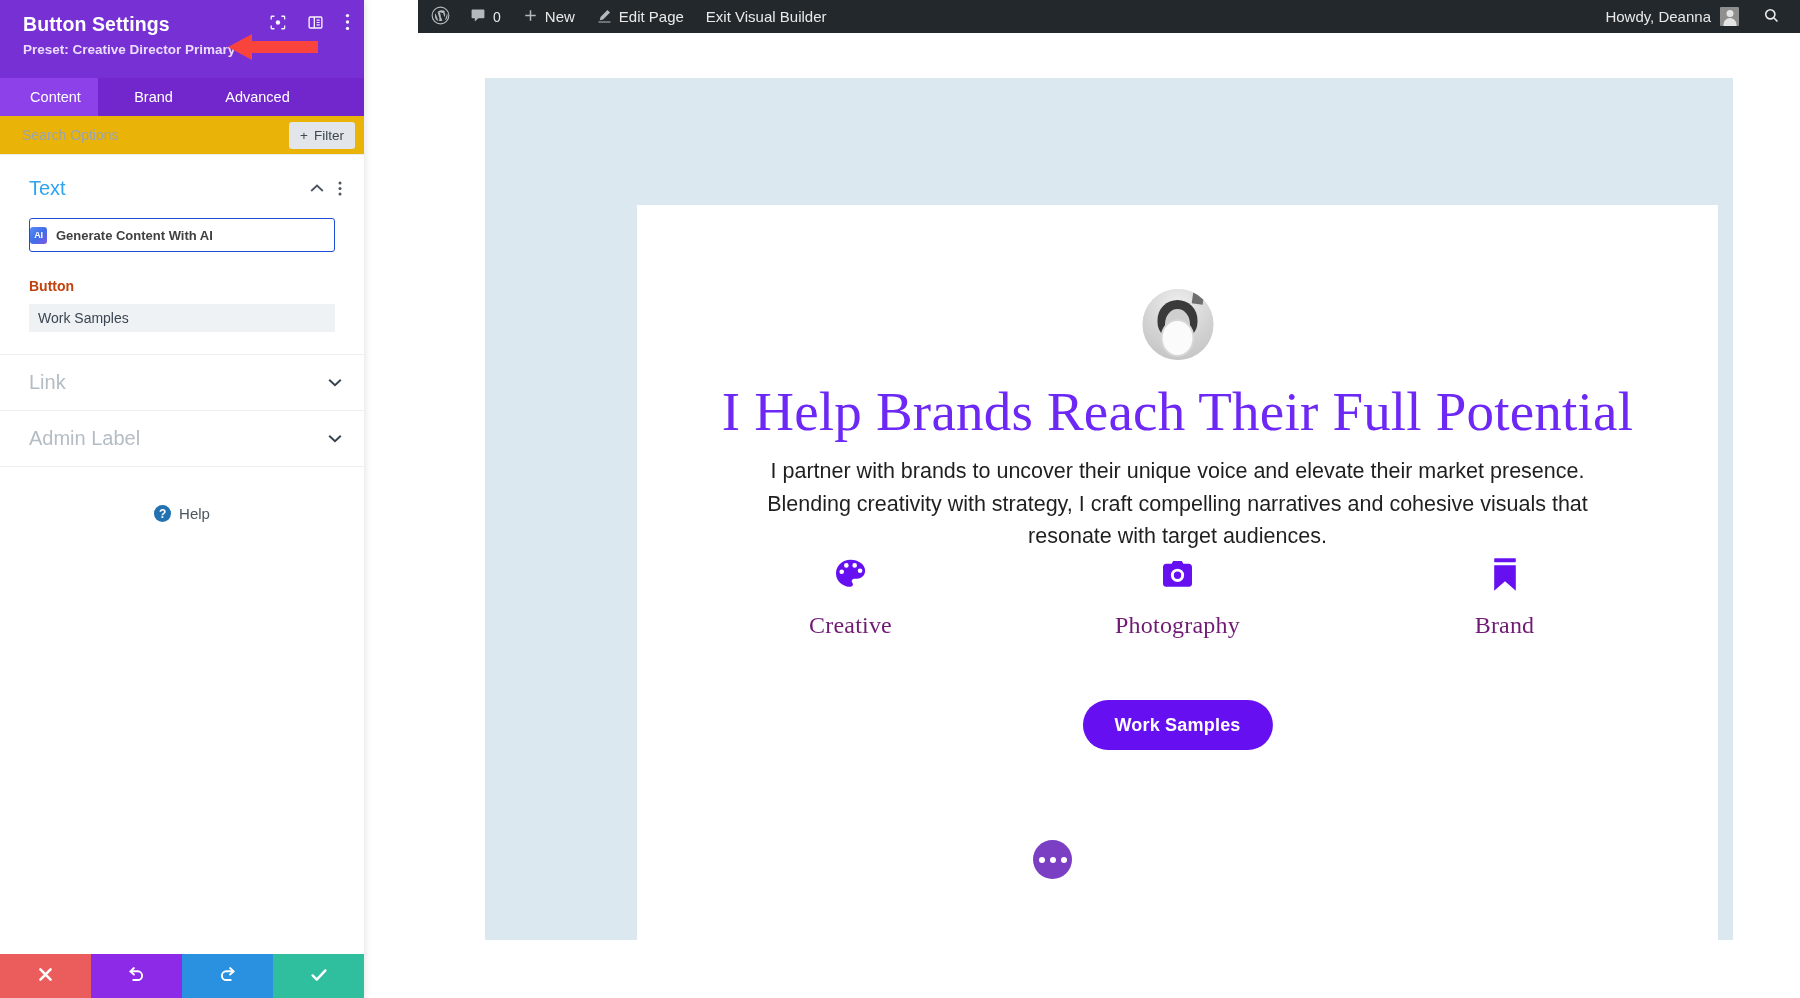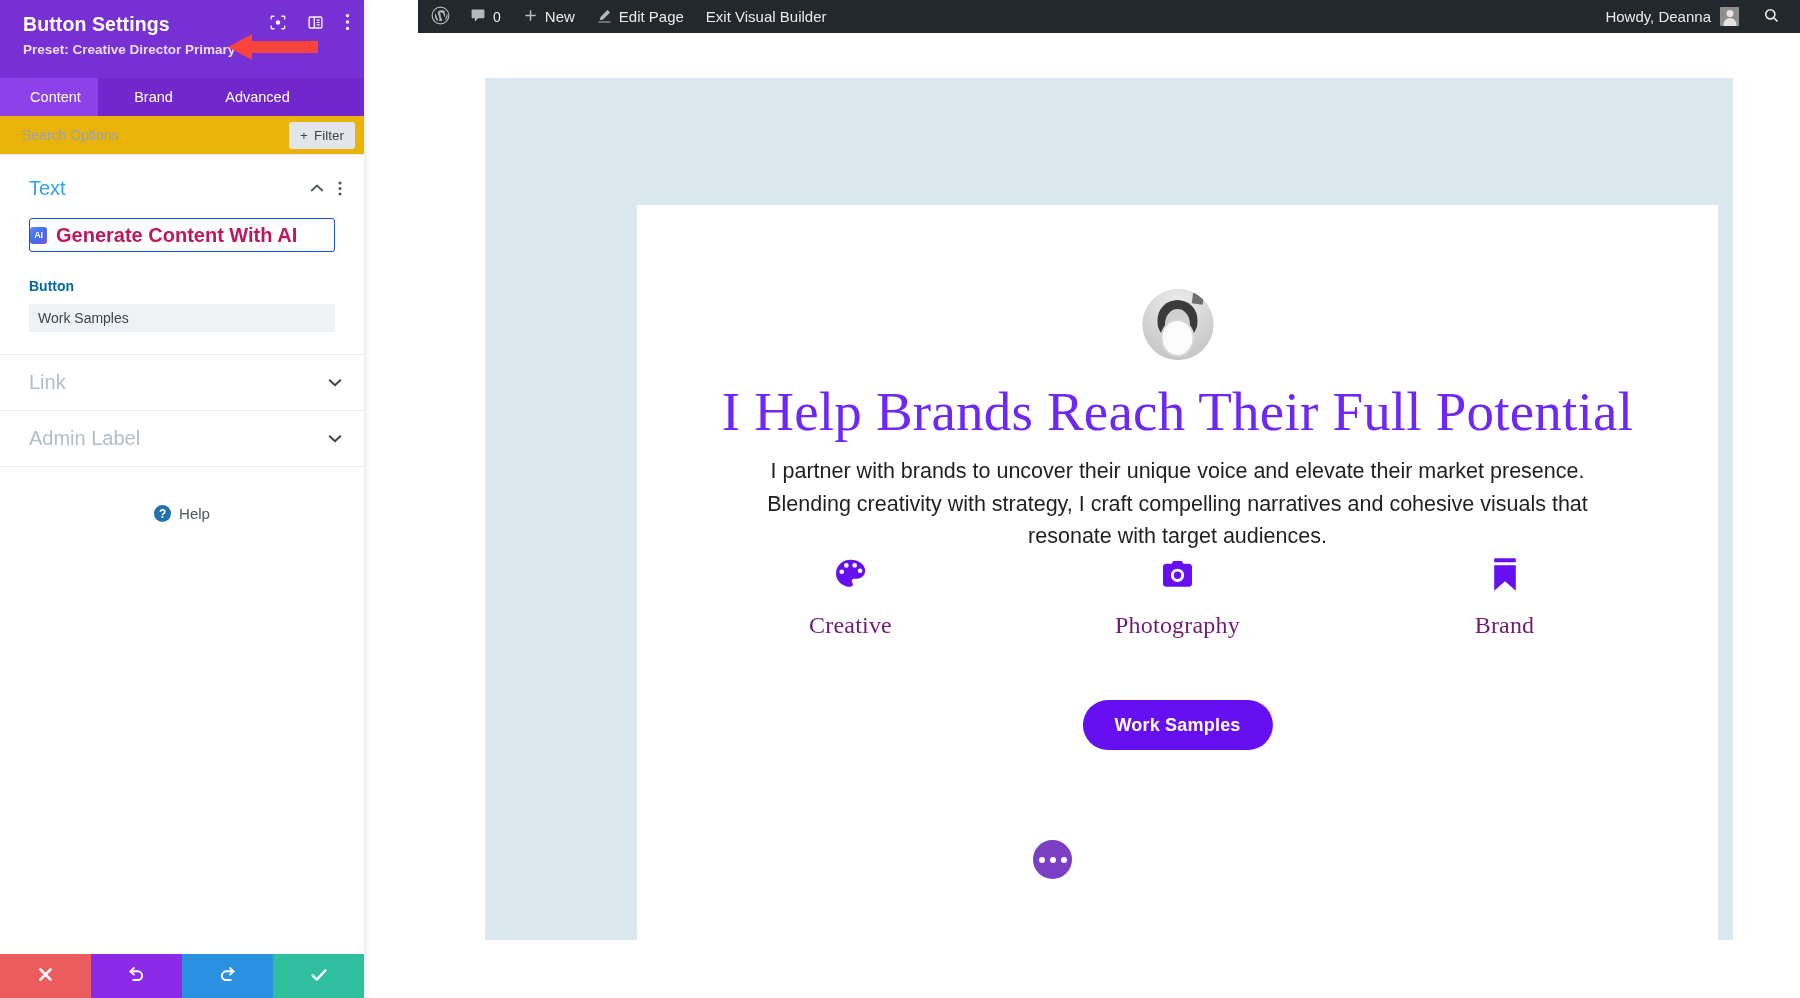--- a/index.html
+++ b/index.html
@@ -201,24 +201,24 @@
     display: flex; align-items: center; gap: 9px;
     cursor: pointer;
   }
   #ai-badge {
     width: 17px; height: 17px; border-radius: 3px;
     background: linear-gradient(135deg, #5b8cf7 0%, #3f6fe8 50%, #7e57e6 100%);
     color: #fff; font-size: 9px; font-weight: bold;
     display: flex; align-items: center; justify-content: center;
     letter-spacing: -.2px;
   }
-  #ai-label { color: #be185d; font-size: 20px; font-weight: bold; }
+  #ai-label { color: #404040; font-size: 13px; font-weight: bold; }
 
   #button-field-label {
-    margin: 26px 0 0 29px; font-size: 14px; font-weight: bold; color: #0369a1;
+    margin: 26px 0 0 29px; font-size: 14px; font-weight: bold; color: #c2410c;
   }
   #button-field {
     margin: 10px 29px 0; width: 306px; height: 28px;
     background: #eff2f5; border: none; outline: none;
     padding: 0 9px; font-size: 14px; color: #3b4651;
     font-family: "Liberation Sans", sans-serif;
   }
 
   .collapsed-row {
     display: flex; align-items: center; height: 55px;

